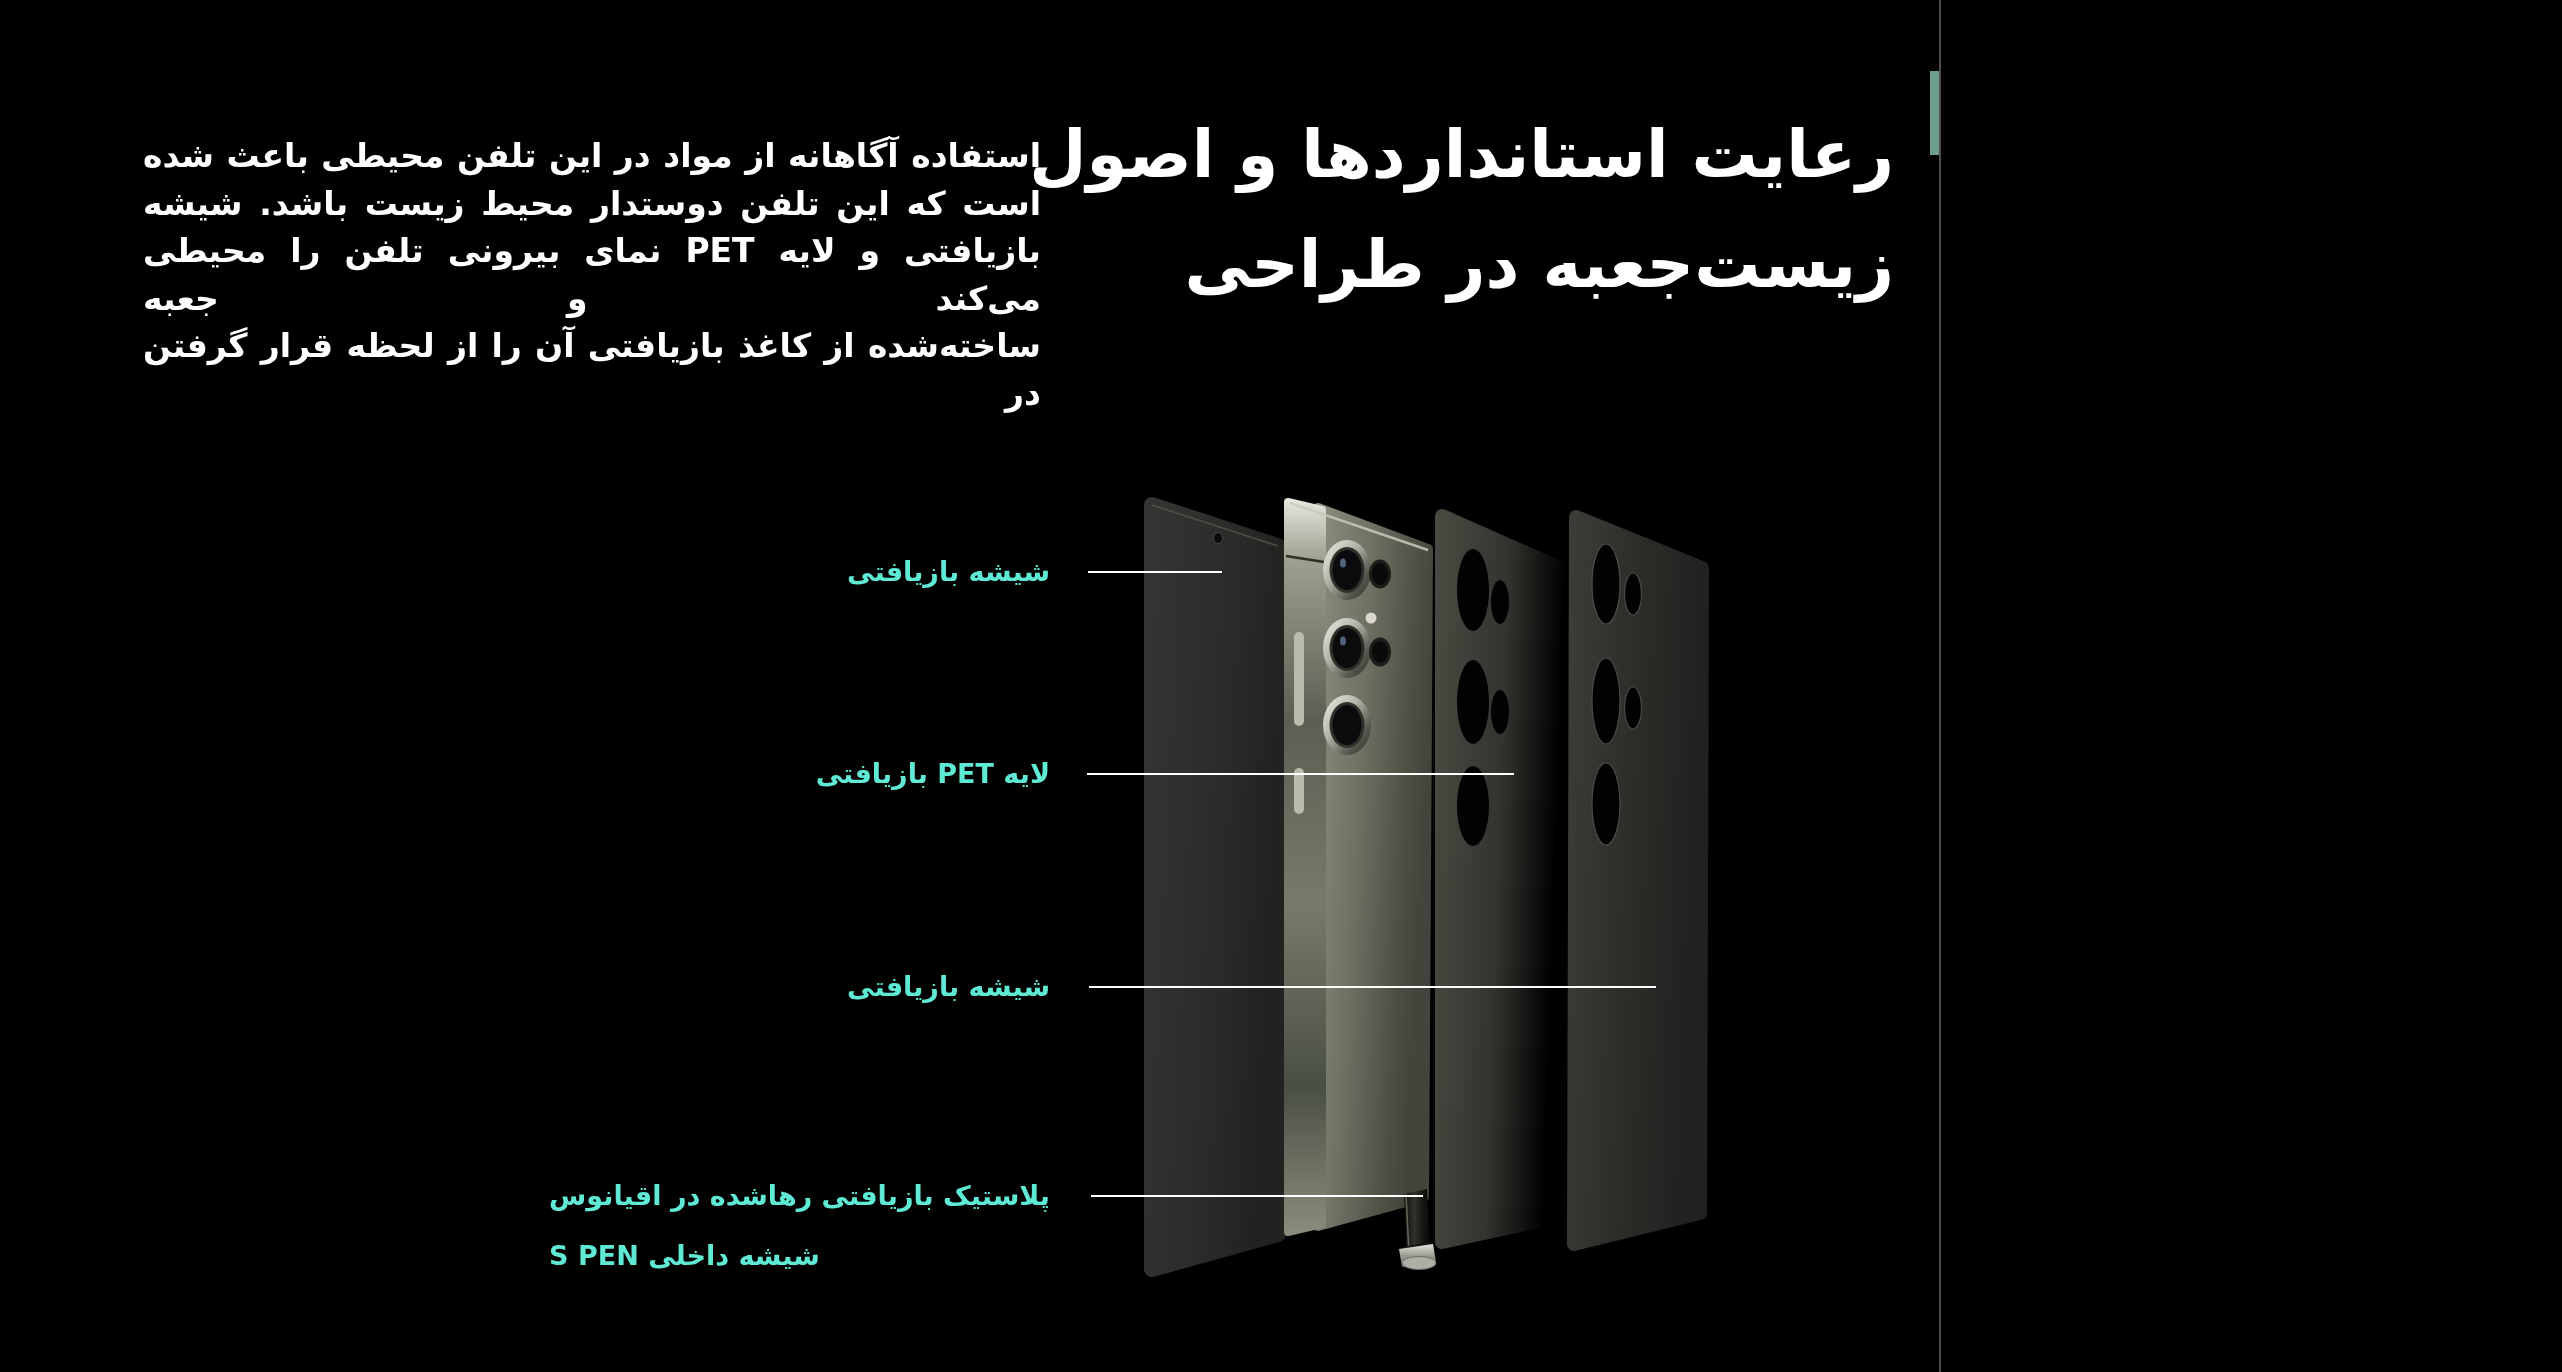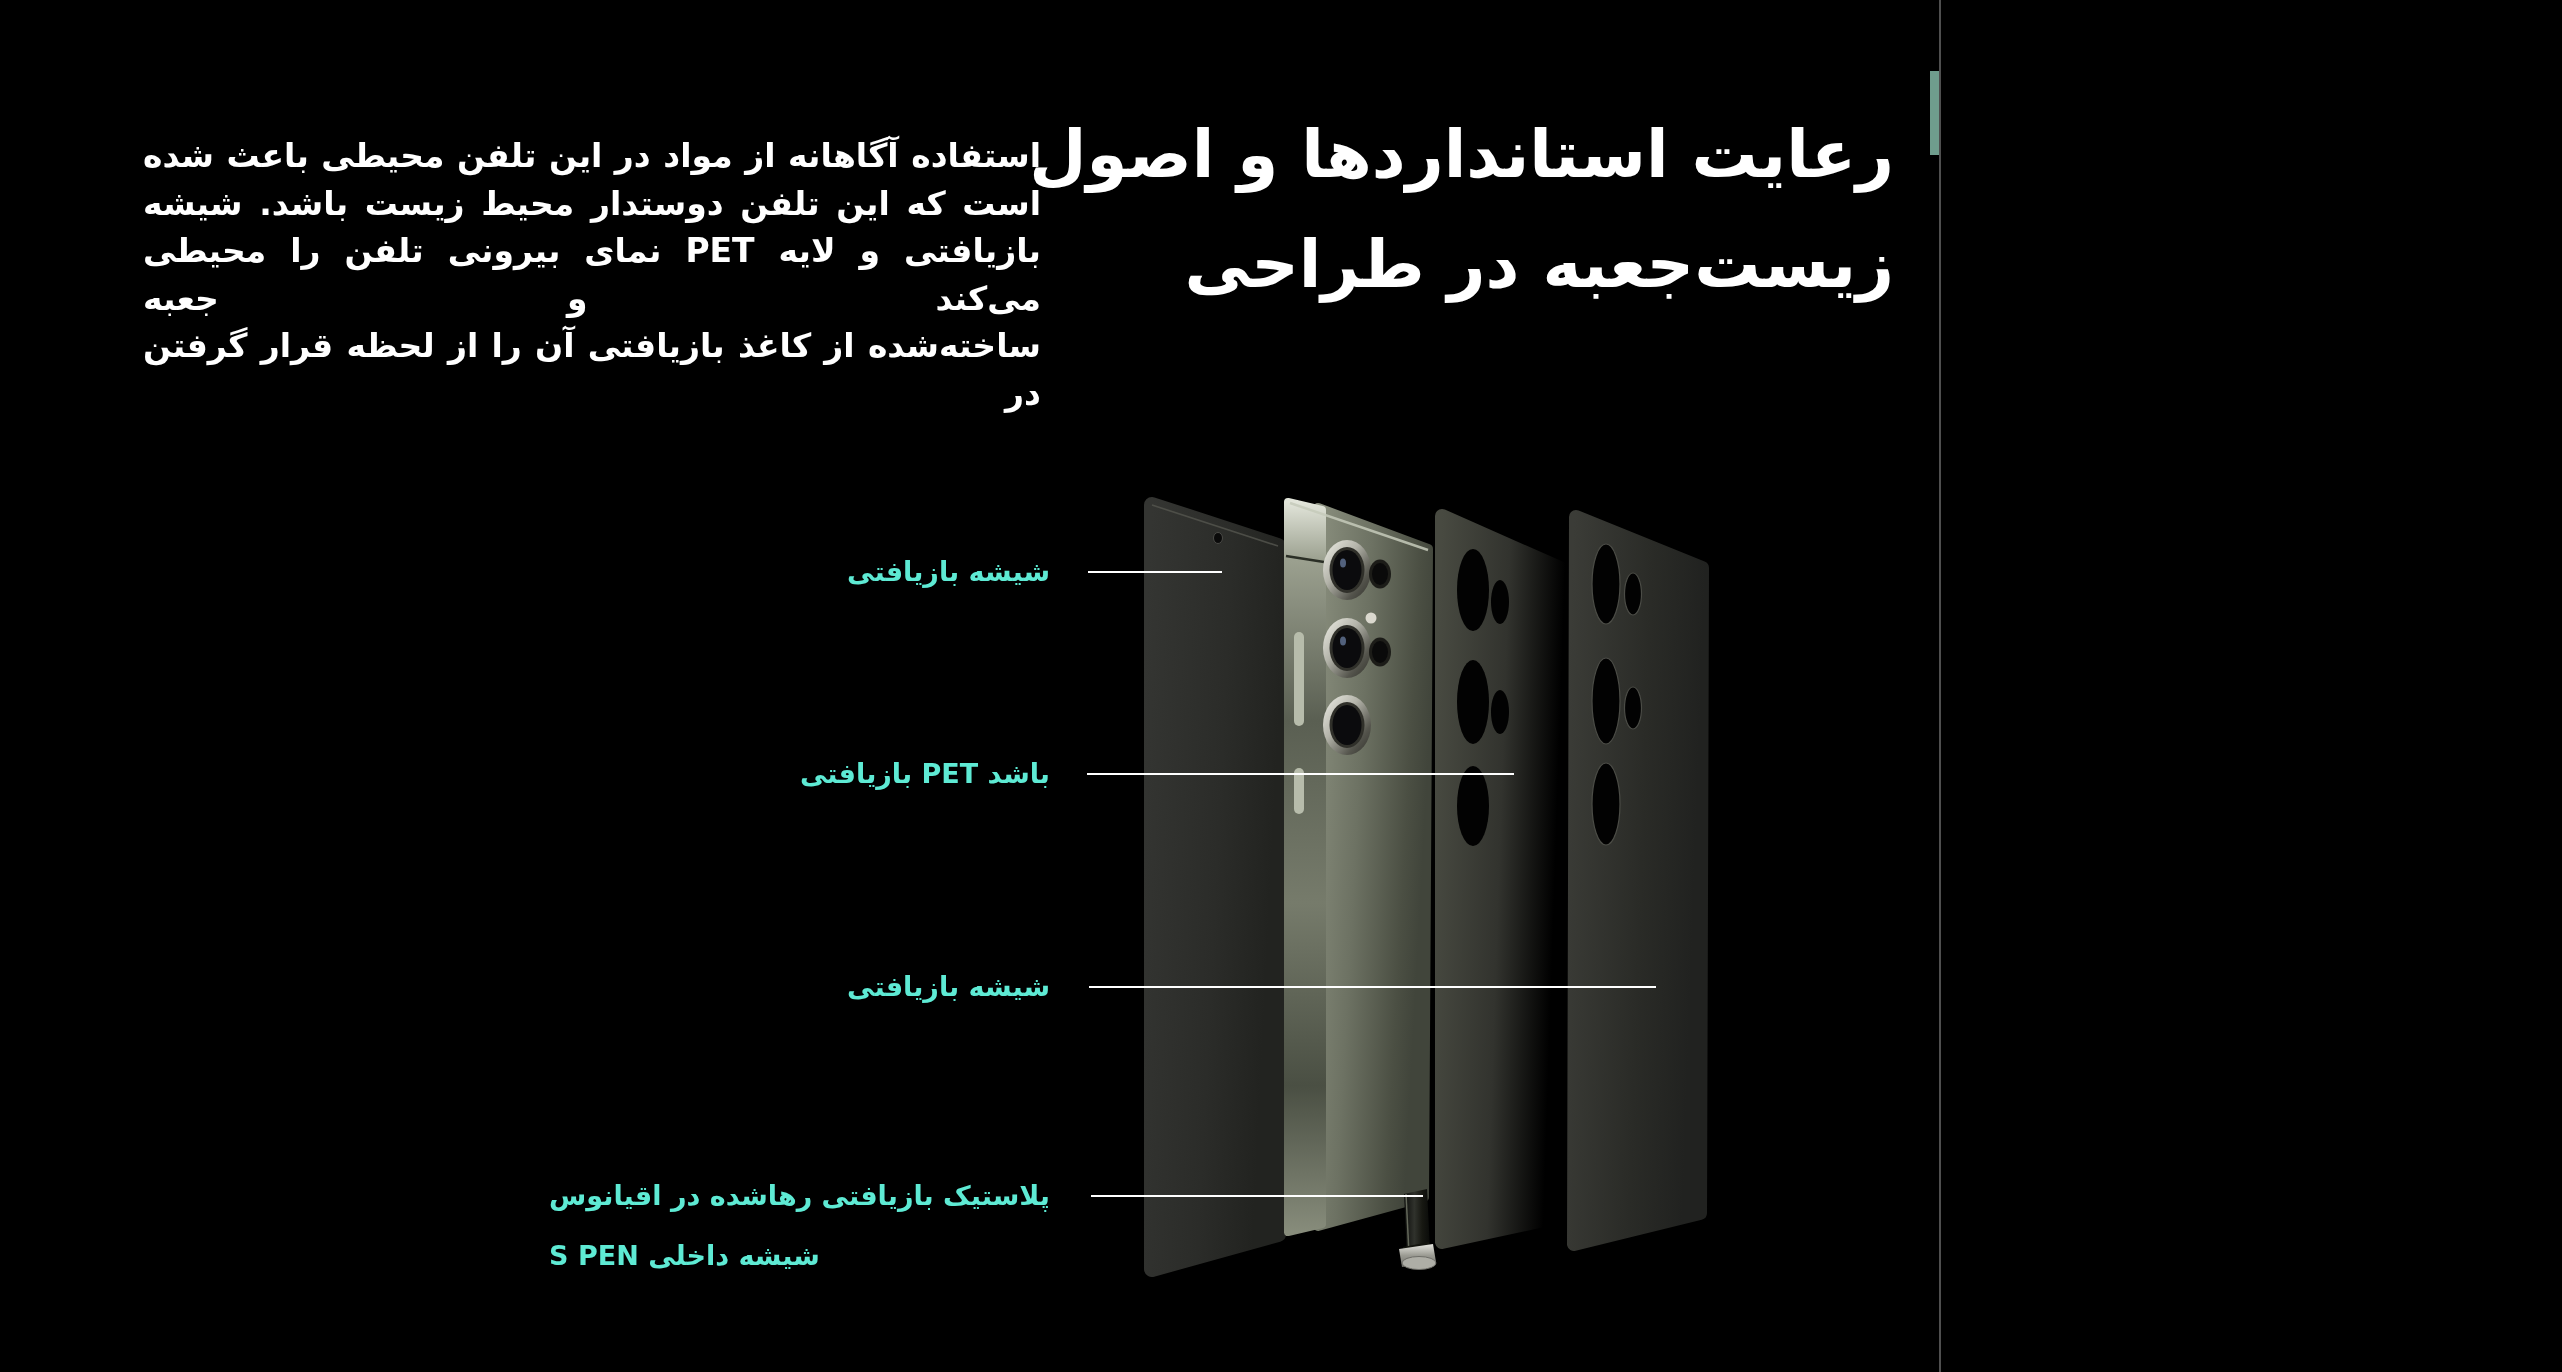--- a/index.html
+++ b/index.html
@@ -77,21 +77,21 @@
   </h1>
 
   <div class="intro" dir="rtl">
     <div class="p-line justified">استفاده آگاهانه از مواد در این تلفن محیطی باعث شده</div>
     <div class="p-line justified">است که این تلفن دوستدار محیط زیست باشد. شیشه</div>
     <div class="p-line justified">بازیافتی و لایه PET نمای بیرونی تلفن را محیطی می‌کند و جعبه</div>
     <div class="p-line justified">ساخته‌شده از کاغذ بازیافتی آن را از لحظه قرار گرفتن در</div>
   </div>
 
   <div class="label label-1" dir="rtl">شیشه بازیافتی</div>
-  <div class="label label-2" dir="rtl">باشد PET بازیافتی</div>
+  <div class="label label-2" dir="rtl">لایه PET بازیافتی</div>
   <div class="label label-3" dir="rtl">شیشه بازیافتی</div>
   <div class="label label-4" dir="rtl">
     <div>پلاستیک بازیافتی رهاشده در اقیانوس</div>
     <div>شیشه داخلی S PEN</div>
   </div>
 
   <svg class="exploded" viewBox="1080 470 700 830" xmlns="http://www.w3.org/2000/svg">
     <defs>
       <linearGradient id="gP1" x1="0" y1="0" x2="1" y2="0.3">
         <stop offset="0" stop-color="#343532"></stop>

